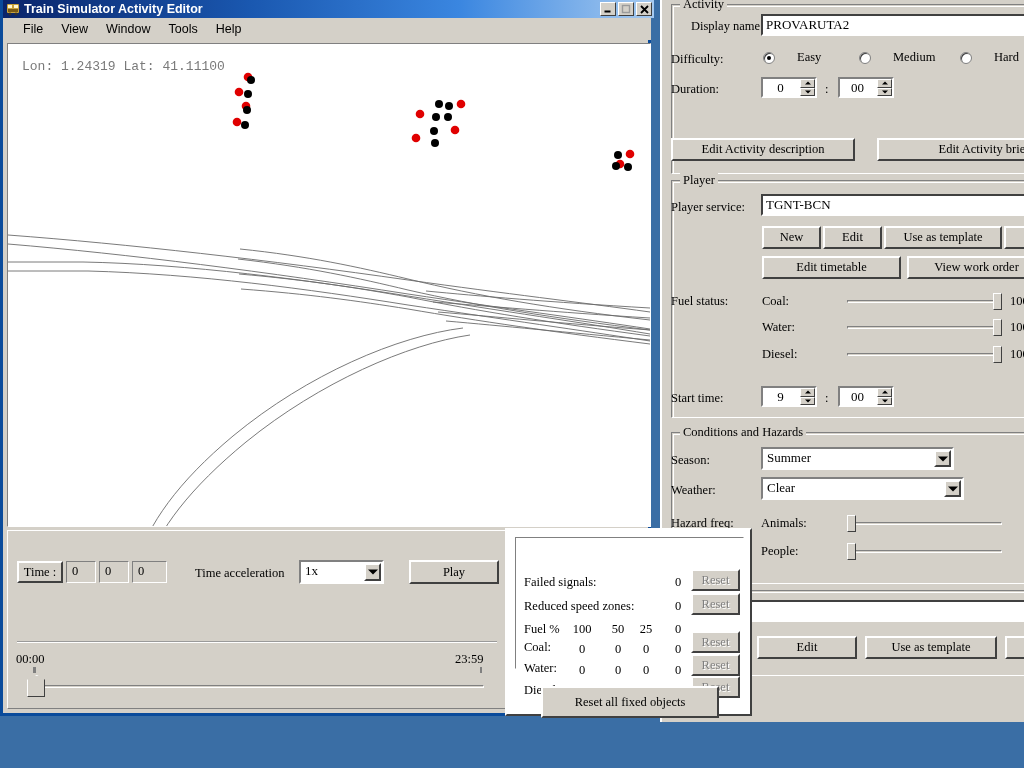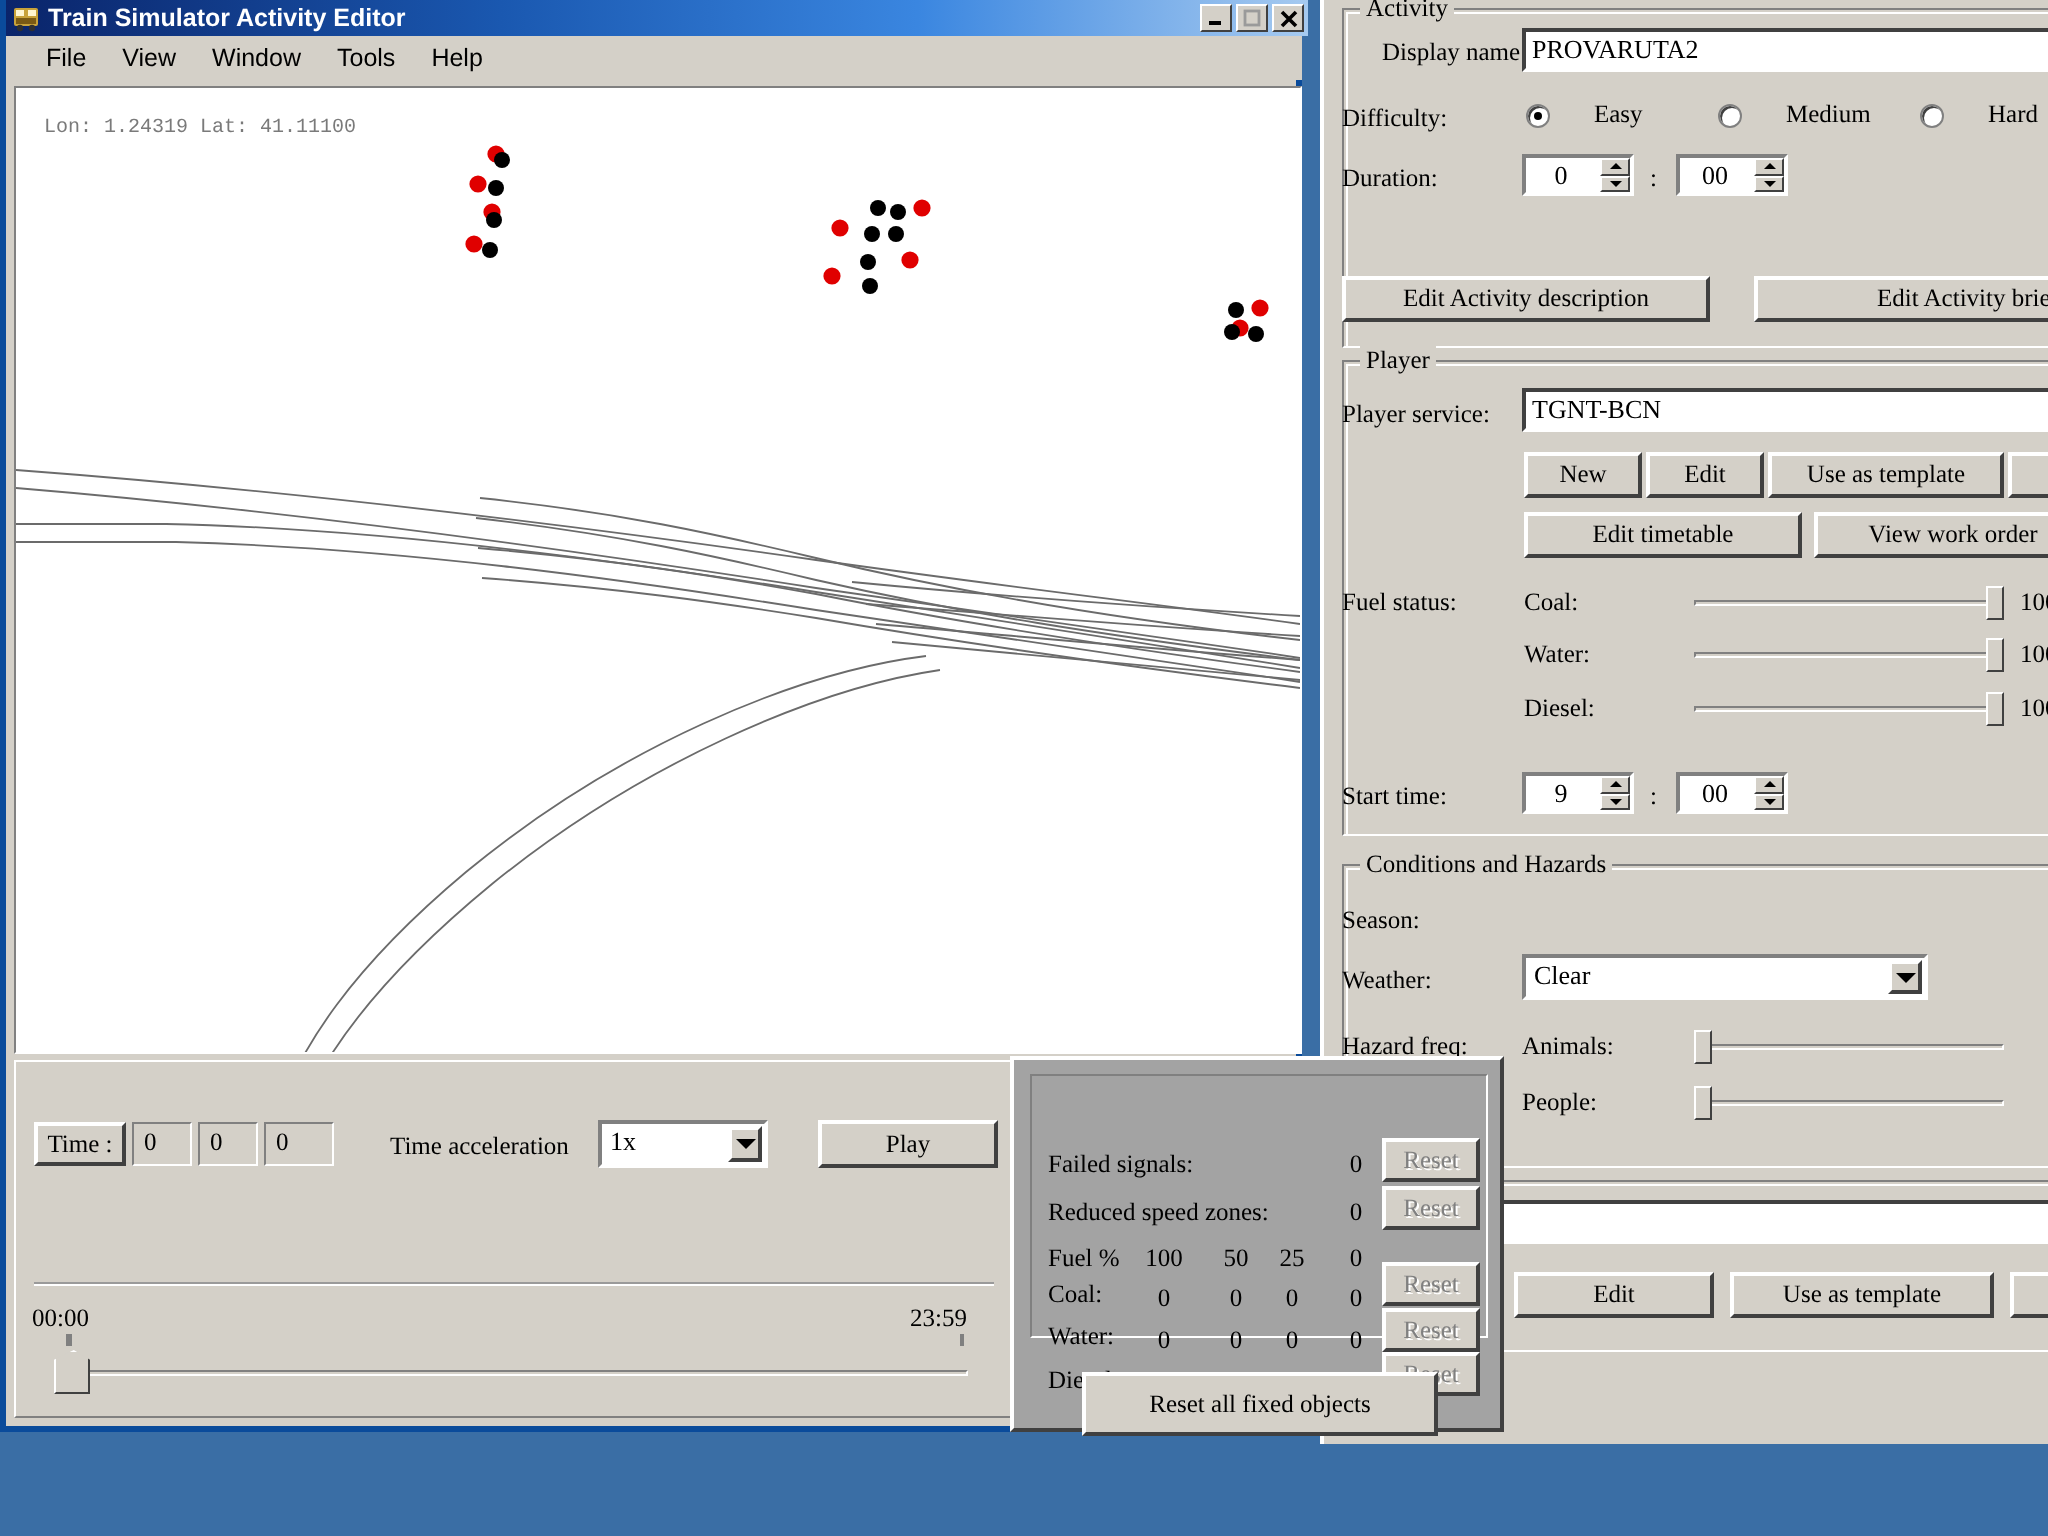--- a/index.html
+++ b/index.html
@@ -314,21 +314,21 @@
     border: 1px solid;
     border-color: #808080 #ffffff #ffffff #808080;
     box-sizing: border-box;
     overflow: hidden;
   }
   #coord-text {
     position: absolute;
     left: 14px;
     top: 15px;
     font-family: "Liberation Mono", monospace;
-    font-size: 10px;
+    font-size: 13px;
     color: #7a7a7a;
     white-space: pre;
   }
   #map-svg { position: absolute; left: 0; top: 0; }
 
   
   #play-panel {
     position: absolute;
     left: 4px;
     top: 530px;
@@ -356,21 +356,21 @@
     line-height: 14px;
   }
 
   
   #stats-panel {
     position: absolute;
     left: 505px;
     top: 528px;
     width: 247px;
     height: 188px;
-    background: #a3a3a3;
+    background: #ffffff;
     border: 2px solid;
     border-color: #ffffff #404040 #404040 #ffffff;
     box-sizing: border-box;
   }
   #stats-inner {
     position: absolute;
     left: 8px; top: 7px;
     width: 229px; height: 132px;
     border: 1px solid;
     border-color: #808080 #ffffff #ffffff #808080;
@@ -481,20 +481,24 @@
         <div class="up"></div>
         <div class="down"></div>
       </span>
     </div>
 
     <div class="group" style="left:9px; top:434px; width:420px; height:152px;">
       <div class="group-inner"></div>
       <span class="group-title">Conditions and Hazards</span>
     </div>
     <div class="lbl" style="left:9px; top:455px;">Season:</div>
+    <div class="combo" style="left:99px; top:449px; width:193px; height:23px;">
+      <span class="cval">Summer</span>
+      <span class="cbtn"></span>
+    </div>
     <div class="lbl" style="left:9px; top:485px;">Weather:</div>
     <div class="combo" style="left:99px; top:479px; width:203px; height:23px;">
       <span class="cval">Clear</span>
       <span class="cbtn"></span>
     </div>
     <div class="lbl" style="left:9px; top:518px;">Hazard freq:</div>
     <div class="lbl" style="left:99px; top:518px;">Animals:</div>
     <div class="slider" style="left:185px; top:516px; width:155px;">
       <div class="track"></div>
       <div class="thumb" style="left:0px;"></div>

